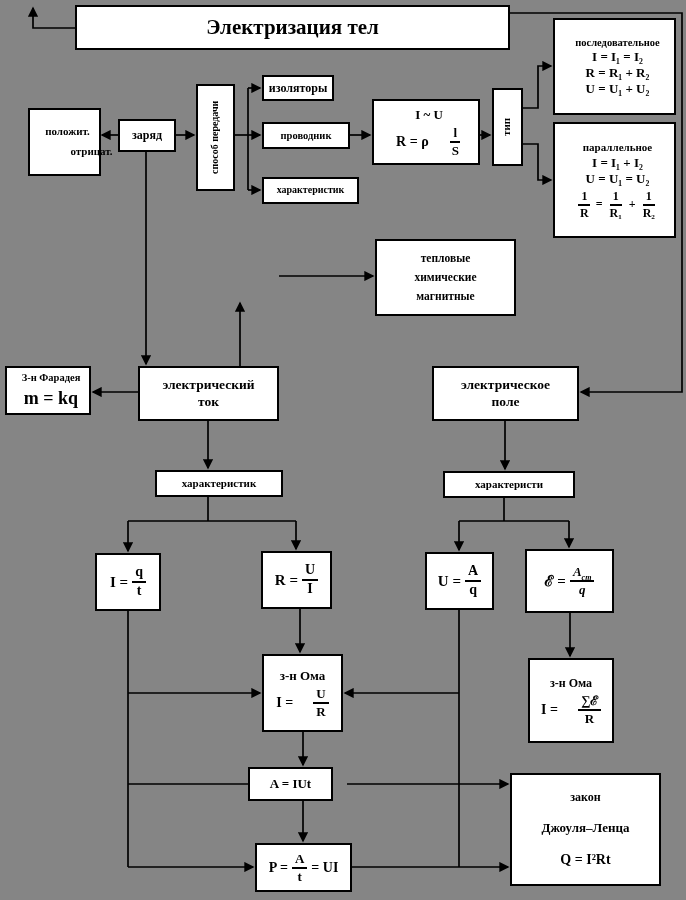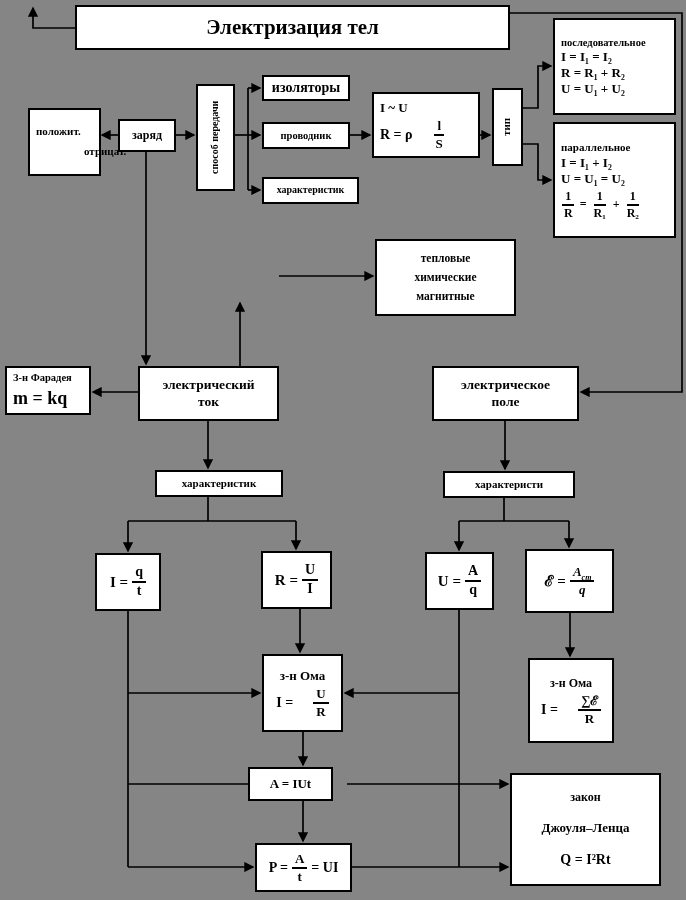--- a/index.html
+++ b/index.html
@@ -9,21 +9,21 @@
   .wires { position:absolute; left:0; top:0; width:686px; height:900px; }
   .box { position:absolute; background:#fff; border:2px solid #000; color:#000;
          display:flex; flex-direction:column; align-items:center; justify-content:center;
          text-align:center; font-weight:bold; line-height:1.25; }
   .vert span { transform:rotate(-90deg); white-space:nowrap; display:block; }
   .frow { display:flex; align-items:center; justify-content:center; gap:4px; }
   .frac { display:inline-flex; flex-direction:column; align-items:center; line-height:1.05; }
   .frac .num { padding:0 3px 1px; border-bottom:2px solid #000; }
   .frac .den { padding:1px 3px 0; }
   .subscript { font-size:0.62em; position:relative; top:4px; }
-  .tleft { align-items:flex-start; text-align:left; padding-left:6px; }
+  .tleft { align-items:center; text-align:left; padding-left:6px; }
   .gap6 > * + * { margin-top:6px;margin-left:48px; }
   .gap3 > * + * { margin-top:3px;gap:20px; }
 </style>
 </head>
 <body style="background: rgb(133, 133, 133);">
 
 <div class="canvas" style="background: rgb(133, 133, 133);">
 
   <svg class="wires" width="686" height="900" viewBox="0 0 686 900">
     <defs>
@@ -133,31 +133,31 @@
   </div>
 
   <div class="box" style="left:118px;top:119px;width:58px;height:33px;font-size:12px">
     <span>заряд</span>
   </div>
 
   <div class="box vert" style="left:196px;top:84px;width:39px;height:107px;font-size:10px">
     <span>способ передачи</span>
   </div>
 
-  <div class="box" style="left:262px;top:75px;width:88px;height:26px;font-size:14px">
+  <div class="box" style="left:262px;top:75px;width:72px;height:26px;font-size:12px">
     <span>изоляторы</span>
   </div>
   <div class="box" style="left:262px;top:122px;width:88px;height:27px;font-size:10.5px">
     <span>проводник</span>
   </div>
   <div class="box" style="left:262px;top:177px;width:97px;height:27px;font-size:10px">
     <span>характеристик</span>
   </div>
 
-  <div class="box tleft gap3" style="left:372px;top:92px;width:108px;height:66px;font-size:13px">
+  <div class="box tleft gap3" style="left:372px;top:99px;width:108px;height:66px;font-size:13px">
     <span>I ~ U</span>
     <span class="frow" style="font-size:14px">
       <span>R = ρ</span>
       <span class="frac" style="font-size:13px">
           <span class="num">l</span>
           <span class="den">S</span>
         </span>
     </span>
   </div>
 

